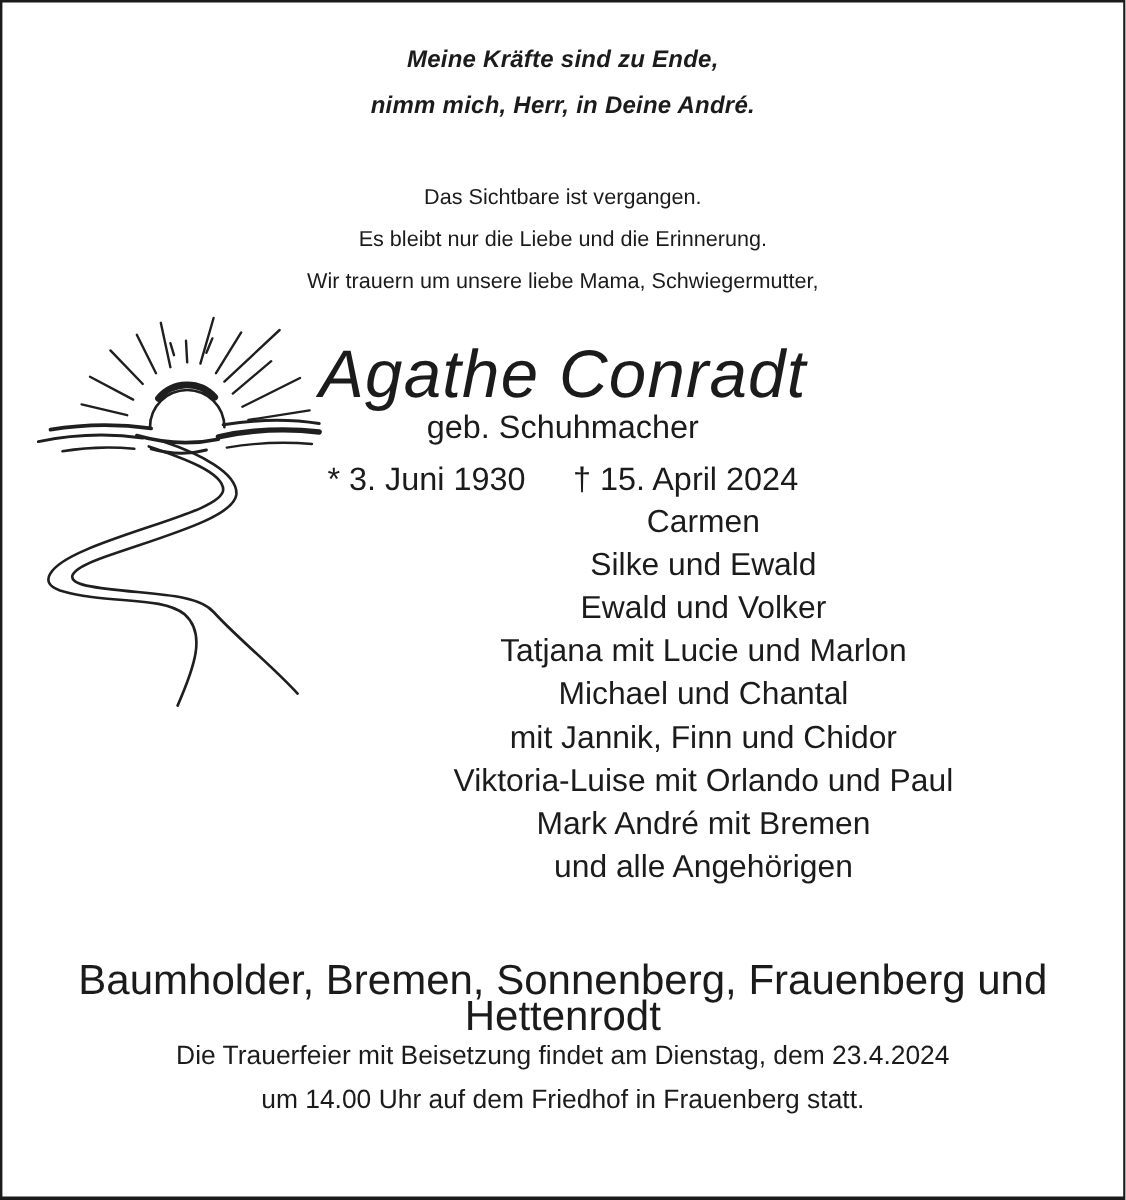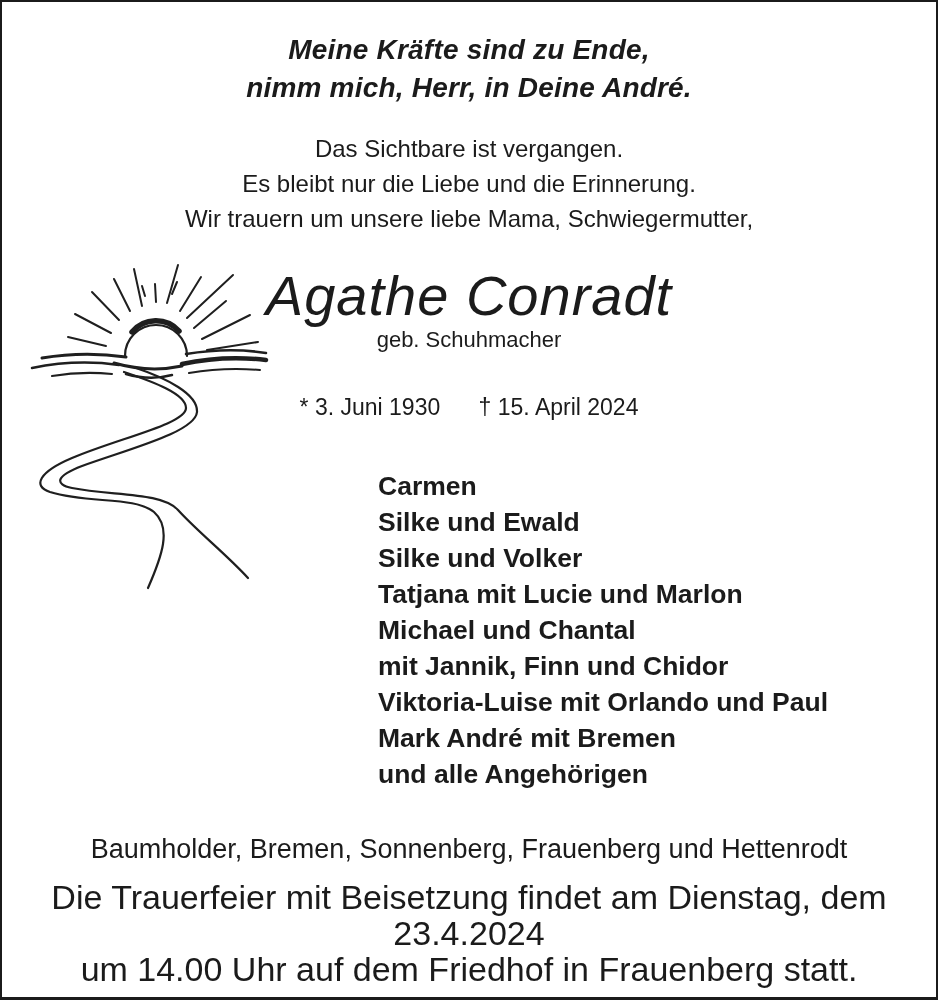--- a/index.html
+++ b/index.html
@@ -15,70 +15,68 @@
     border: 2px solid #1b1b1b;
     border-bottom-width: 3px;
     background: #ffffff;
     color: #1b1b1b;
     font-family: "Liberation Sans", sans-serif;
     overflow: hidden;
     text-align: center;
   }
   .verse {
     padding-top: 29px;
-    font-size: 28px;
+    font-size: 20px;
     line-height: 38px;
     font-weight: bold;
     font-style: italic;
     letter-spacing: 0.2px;
   }
   .intro {
-    margin-top: 24px;
-    font-size: 24px;
+    margin-top: 40px;
+    font-size: 18px;
     line-height: 35px;
   }
   .name-block {
     margin-top: 30px;
   }
   .deceased-name {
     font-family: Liberation Sans, sans-serif;
     font-style: italic;
     font-size: 56px;
     line-height: 60px;
     letter-spacing: 1px;
   }
   .maiden {
-    font-size: 22px;
+    font-size: 27px;
     line-height: 28px;
   }
   .dates {
-    margin-top: 36px;
-    font-size: 23px;
+    margin-top: 12px;
+    font-size: 27px;
     line-height: 34px;
   }
   .dates .death {
     margin-left: 32px;
   }
   .mourners {
-    margin-top: 44px;
     margin-left: 376px;
     width: fit-content;
-    text-align: left;
+    text-align: center;
     font-size: 26.5px;
     line-height: 36px;
-    font-weight: bold;
+    font-weight: normal;
   }
   .places {
-    margin-top: 42px;
-    font-size: 27px;
+    margin-top: 62px;
+    font-size: 35px;
     line-height: 30px;
   }
   .funeral {
-    margin-top: 15px;
-    font-size: 34px;
+    font-size: 22px;
     line-height: 36px;
   }
   .illustration {
     position: absolute;
     left: 12px;
     top: 254px;
     width: 262px;
     height: 336px;
   }
   .illustration path, .illustration line {
@@ -150,21 +148,21 @@
   </div>
 
   <div class="dates">
     <span class="birth">* 3. Juni 1930</span>
     <span class="death">† 15. April 2024</span>
   </div>
 
   <div class="mourners">
     <div>Carmen</div>
     <div>Silke und Ewald</div>
-    <div>Silke und Volker</div>
+    <div>Ewald und Volker</div>
     <div>Tatjana mit Lucie und Marlon</div>
     <div>Michael und Chantal</div>
     <div>mit Jannik, Finn und Chidor</div>
     <div>Viktoria-Luise mit Orlando und Paul</div>
     <div>Mark André mit Bremen</div>
     <div>und alle Angehörigen</div>
   </div>
 
   <div class="places">Baumholder, Bremen, Sonnenberg, Frauenberg und Hettenrodt</div>
 

